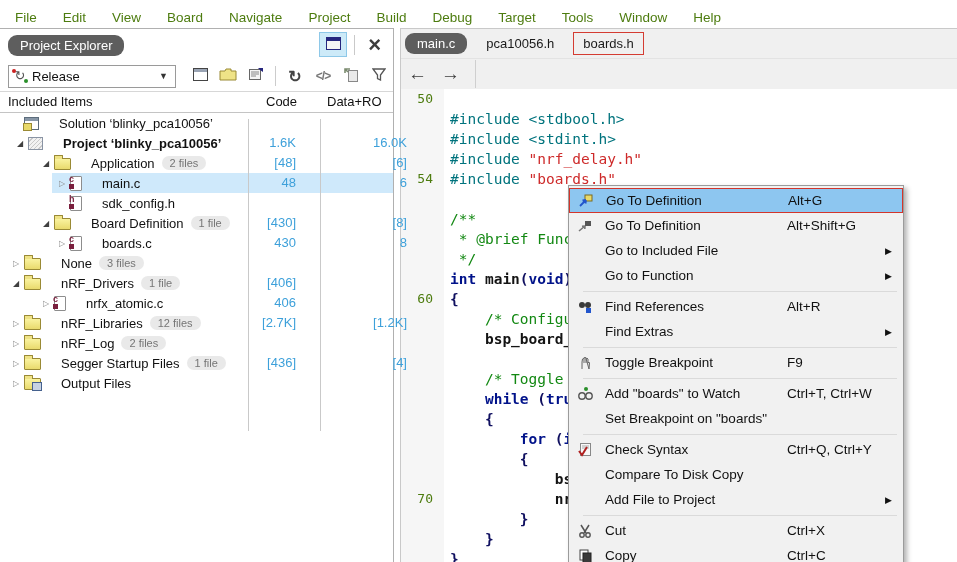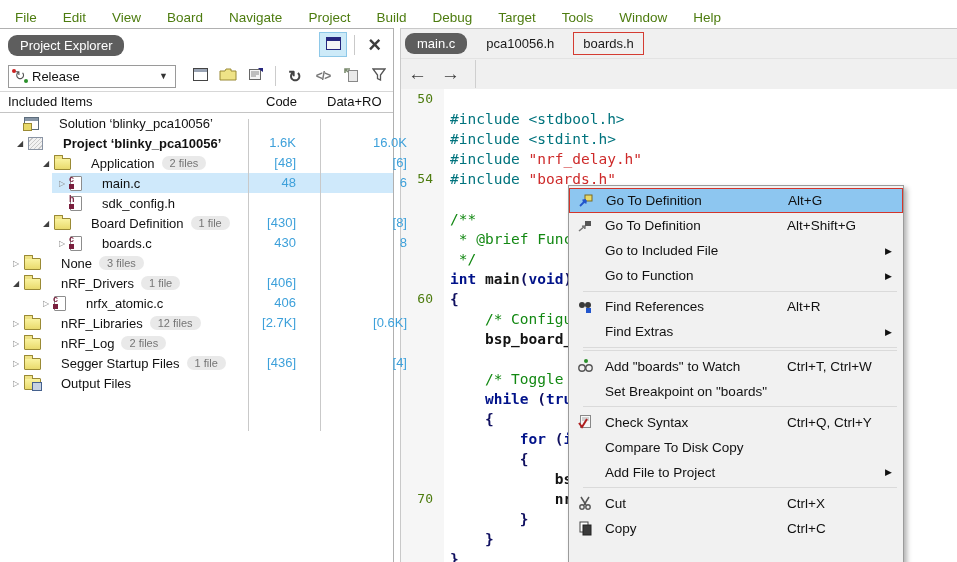--- a/index.html
+++ b/index.html
@@ -265,21 +265,21 @@
         </span>
         <span class="tlabel">nrfx_atomic.c</span>
         <span class="c2">406</span>
       </div>
       <div class="trow" style="padding-left: 8px;">
         <span class="tarrow col">▷</span>
         <span class="ic ic-folder"></span>
         <span class="tlabel">nRF_Libraries</span>
         <span class="tbadge">12 files</span>
         <span class="c2">[2.7K]</span>
-        <span class="c3">[0.6K]</span>
+        <span class="c3">[1.2K]</span>
       </div>
       <div class="trow" style="padding-left: 8px;">
         <span class="tarrow col">▷</span>
         <span class="ic ic-folder"></span>
         <span class="tlabel">nRF_Log</span>
         <span class="tbadge">2 files</span>
       </div>
       <div class="trow" style="padding-left: 8px;">
         <span class="tarrow col">▷</span>
         <span class="ic ic-folder"></span>
@@ -382,20 +382,29 @@
       </span>
       <span class="cm-label">Find References</span>
       <span class="cm-short">Alt+R</span>
     </div>
     <div class="cm-row">
       <span class="cm-ico"></span>
       <span class="cm-label">Find Extras</span>
       <span class="cm-sub">▶</span>
     </div>
     <div class="cm-sep"></div>
+    <div class="cm-row">
+      <span class="cm-ico">
+        <svg width="16" height="16">
+          <path d="M5 14 L5 7 Q5 3 7 3 L7 8 M7 3 Q8 1.5 9 3 L9 8 M9 3.5 Q10 2.5 11 4 L11 8 Q12 6 12.5 8 L12 14 Z" fill="#e9e9e9" stroke="#666" stroke-width="1"></path>
+        </svg>
+      </span>
+      <span class="cm-label">Toggle Breakpoint</span>
+      <span class="cm-short">F9</span>
+    </div>
     <div class="cm-sep"></div>
     <div class="cm-row">
       <span class="cm-ico">
         <svg width="17" height="16">
           <circle cx="5" cy="10" r="3.2" fill="none" stroke="#555" stroke-width="1.4"></circle>
           <circle cx="12" cy="10" r="3.2" fill="none" stroke="#555" stroke-width="1.4"></circle>
           <path d="M8.2 10 Q8.5 8.8 8.8 10" stroke="#555" fill="none"></path>
           <circle cx="9" cy="3" r="2" fill="#2a8f2a"></circle>
         </svg>
       </span>

